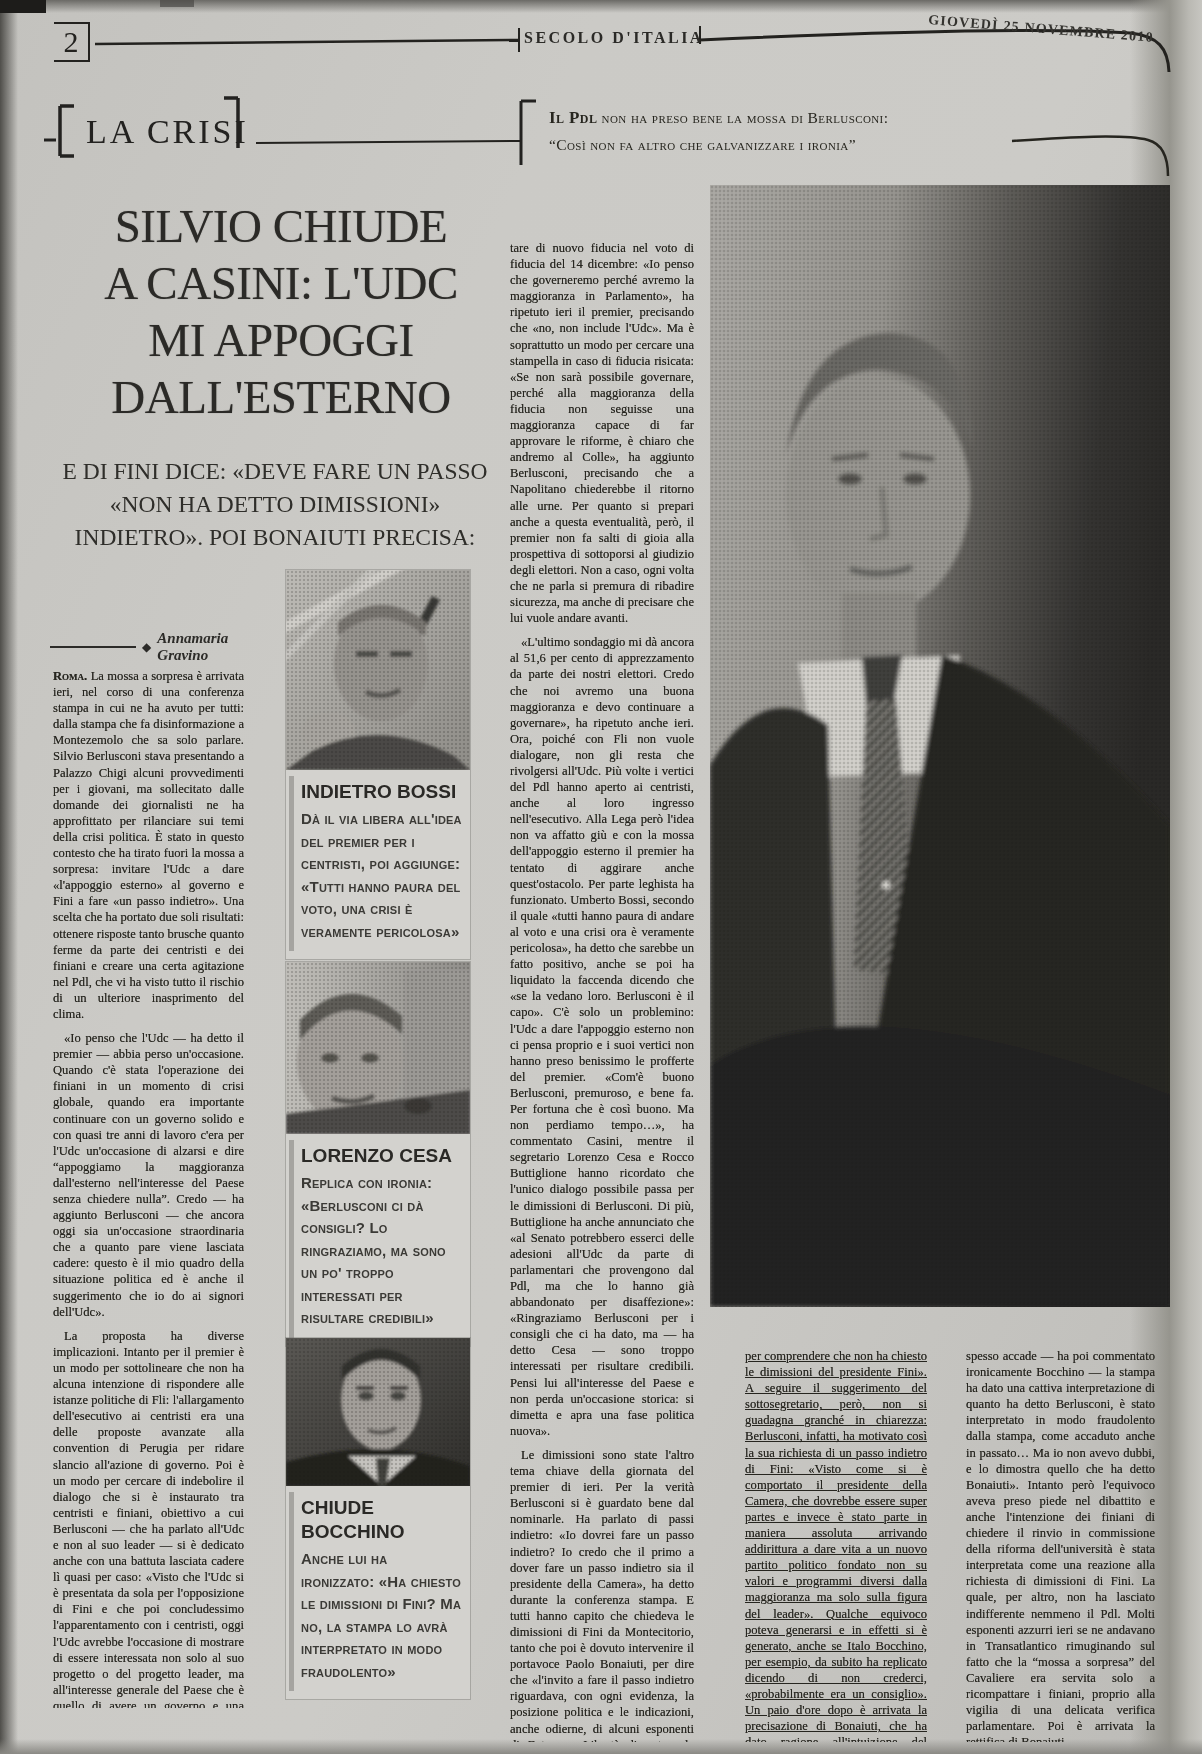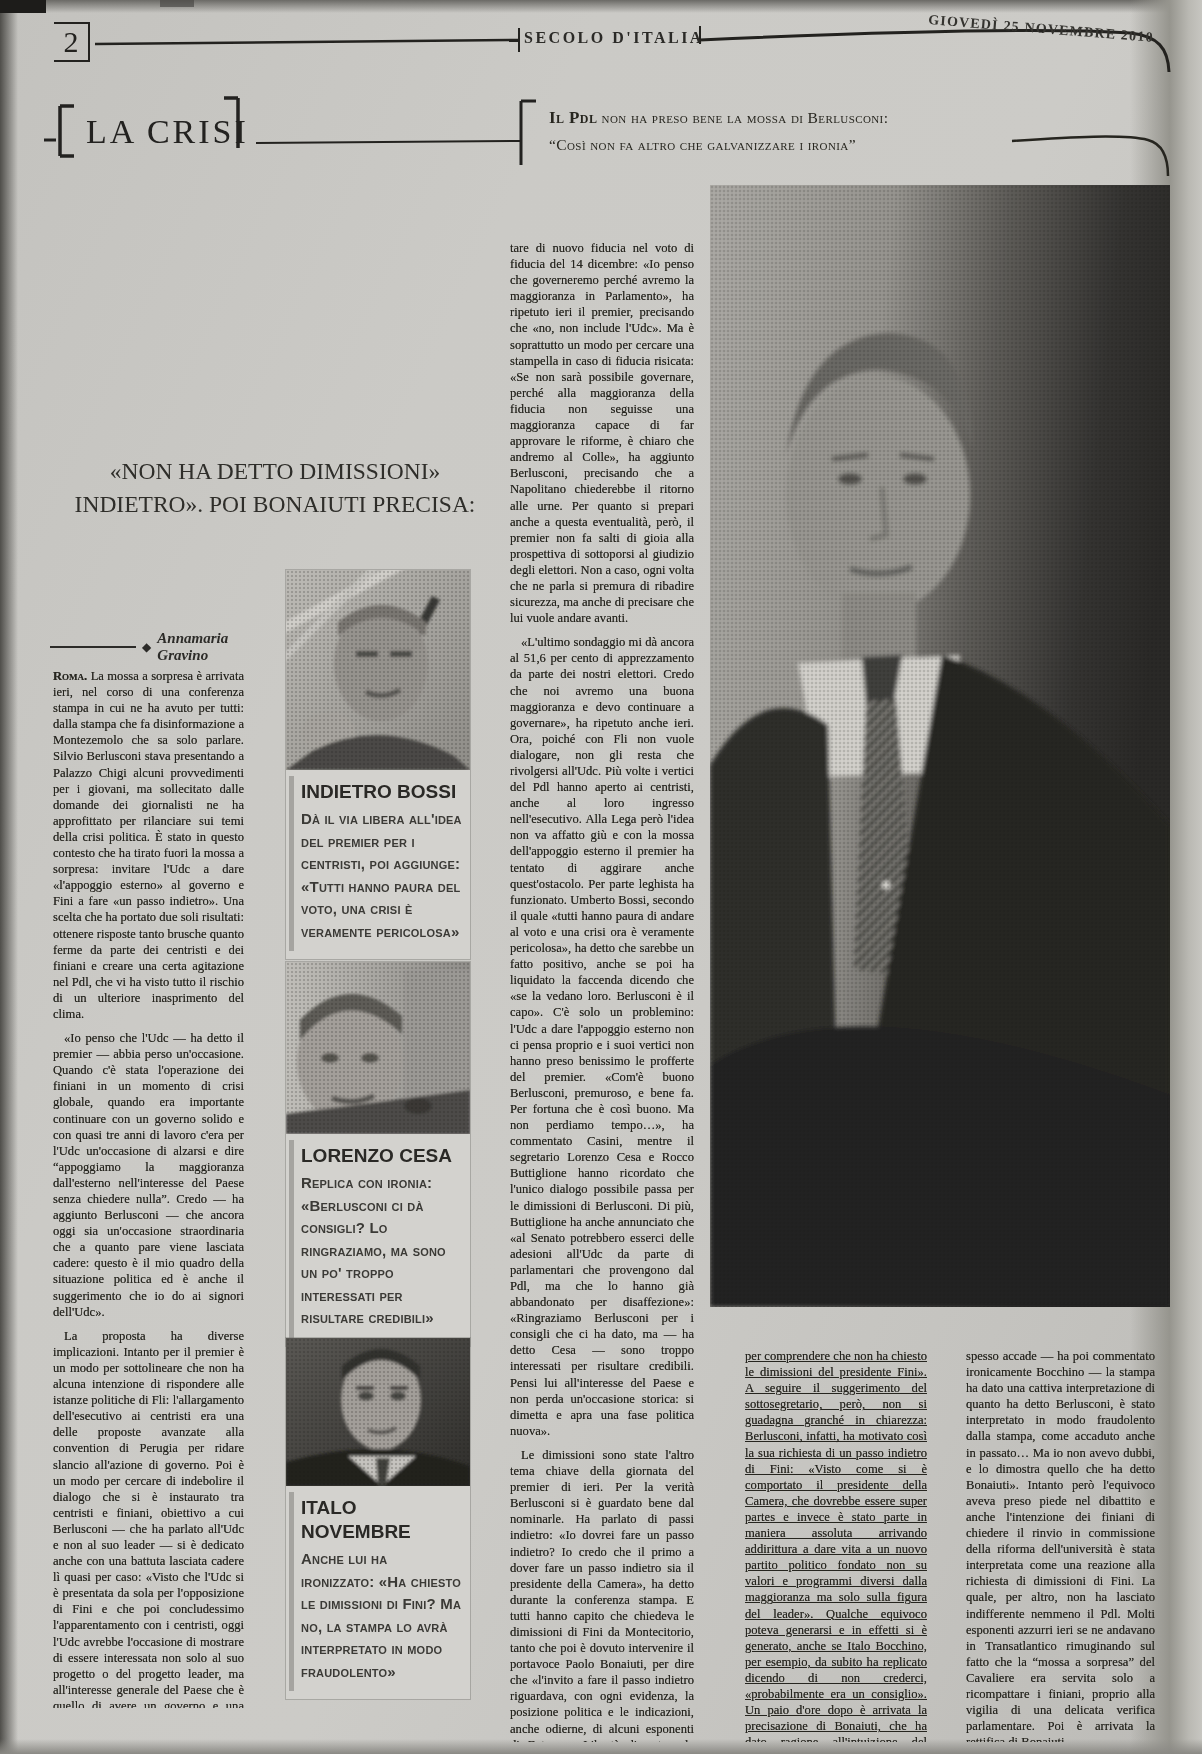--- a/index.html
+++ b/index.html
@@ -91,21 +91,28 @@
   <div class="abs pagenum">2</div>
   <div class="abs masthead">SECOLO D'ITALIA</div>
   <div class="abs pagedate">GIOVEDÌ 25 NOVEMBRE 2010</div>
 
   <div class="abs section-label">LA CRISI</div>
   <div class="abs kicker">
     <div><span class="lead">Il Pdl</span><span> non ha preso bene la mossa di Berlusconi:</span></div>
     <div>“Così non fa altro che galvanizzare i ironia”</div>
   </div>
 
+  <div class="abs headline">
+    <div>SILVIO CHIUDE</div>
+    <div>A CASINI: L'UDC</div>
+    <div>MI APPOGGI</div>
+    <div>DALL'ESTERNO</div>
+  </div>
   <div class="abs deck">
+    <div>E DI FINI DICE: «DEVE FARE UN PASSO</div>
     <div>«NON HA DETTO DIMISSIONI»</div>
     <div>INDIETRO». POI BONAIUTI PRECISA:</div>
   </div>
   <div class="abs byline">
     <span class="byline-rule"></span>
     <span class="byline-bullet">◆</span>
     <span class="byline-name">Annamaria Gravino</span>
   </div>
 
   <div id="col1" class="body-col">
@@ -197,21 +204,21 @@
           <ellipse cx="112" cy="58" rx="8" ry="4.5" fill="#4a4844"></ellipse>
           <path d="M70 50 h18 M104 50 h18" stroke="#3c3a37" stroke-width="4" fill="none"></path>
           <path d="M82 92 Q96 98 110 90" stroke="#5b5955" stroke-width="4" fill="none"></path>
           <path d="M0 124 Q95 96 184 128 L184 148 L0 148 Z" fill="#21201e"></path>
           <polygon points="62,118 130,118 96,148" fill="#c5c3be"></polygon>
           <polygon points="90,120 104,120 100,148 92,148" fill="#43423e"></polygon>
         </g>
       </svg>
     </span>
     <div class="cap">
-      <div class="cap-name">ITALO NOVEMBRE</div>
+      <div class="cap-name">CHIUDE BOCCHINO</div>
       <div class="cap-text">Anche lui ha ironizzato: «Ha chiesto le dimissioni di Fini? Ma no, la stampa lo avrà interpretato in modo fraudolento»</div>
     </div>
   </div>
 
   <div id="col2" class="body-col">
     <p class="first">tare di nuovo fiducia nel voto di fiducia del 14 dicembre: «Io penso che governeremo perché avremo la maggioranza in Parlamento», ha ripetuto ieri il premier, precisando che «no, non include l'Udc». Ma è soprattutto un modo per cercare una stampella in caso di fiducia risicata: «Se non sarà possibile governare, perché alla maggioranza della fiducia non seguisse una maggioranza capace di far approvare le riforme, è chiaro che andremo al Colle», ha aggiunto Berlusconi, precisando che a Napolitano chiederebbe il ritorno alle urne. Per quanto si prepari anche a questa eventualità, però, il premier non fa salti di gioia alla prospettiva di sottoporsi al giudizio degli elettori. Non a caso, ogni volta che ne parla si premura di ribadire sicurezza, ma anche di precisare che lui vuole andare avanti.</p>
     <p>«L'ultimo sondaggio mi dà ancora al 51,6 per cento di apprezzamento da parte dei nostri elettori. Credo che noi avremo una buona maggioranza e devo continuare a governare», ha ripetuto anche ieri. Ora, poiché con Fli non vuole dialogare, non gli resta che rivolgersi all'Udc. Più volte i vertici del Pdl hanno aperto ai centristi, anche al loro ingresso nell'esecutivo. Alla Lega però l'idea non va affatto giù e con la mossa dell'appoggio esterno il premier ha tentato di aggirare anche quest'ostacolo. Per parte leghista ha funzionato. Umberto Bossi, secondo il quale «tutti hanno paura di andare al voto e una crisi ora è veramente pericolosa», ha detto che sarebbe un fatto positivo, anche se poi ha liquidato la faccenda dicendo che «se la vedano loro. Berlusconi è il capo». C'è solo un problemino: l'Udc a dare l'appoggio esterno non ci pensa proprio e i suoi vertici non hanno preso benissimo le profferte del premier. «Com'è buono Berlusconi, premuroso, e bene fa. Per fortuna che è così buono. Ma non perdiamo tempo…», ha commentato Casini, mentre il segretario Lorenzo Cesa e Rocco Buttiglione hanno ricordato che l'unico dialogo possibile passa per le dimissioni di Berlusconi. Di più, Buttiglione ha anche annunciato che «al Senato potrebbero esserci delle adesioni all'Udc da parte di parlamentari che provengono dal Pdl, ma che lo hanno già abbandonato per disaffezione»: «Ringraziamo Berlusconi per i consigli che ci ha dato, ma — ha detto Cesa — sono troppo interessati per risultare credibili. Pensi lui all'interesse del Paese e non perda un'occasione storica: si dimetta e apra una fase politica nuova».</p>
     <p>Le dimissioni sono state l'altro tema chiave della giornata del premier di ieri. Per la verità Berlusconi si è guardato bene dal nominarle. Ha parlato di passi indietro: «Io dovrei fare un passo indietro? Io credo che il primo a dover fare un passo indietro sia il presidente della Camera», ha detto durante la conferenza stampa. E tutti hanno capito che chiedeva le dimissioni di Fini da Montecitorio, tanto che poi è dovuto intervenire il portavoce Paolo Bonaiuti, per dire che «l'invito a fare il passo indietro riguardava, con ogni evidenza, la posizione politica e le indicazioni, anche odierne, di alcuni esponenti di Futuro e Libertà di votare la sfiducia al governo, nonché l'ennesima richiesta di dimissioni del presidente Berlusconi, fatti che contrastano con la conclamata volontà degli elettori». Bonaiuti ha anche aggiunto che era «sufficiente leggere le dichiarazioni testuali del presidente Berlusconi</p>
   </div>
 

